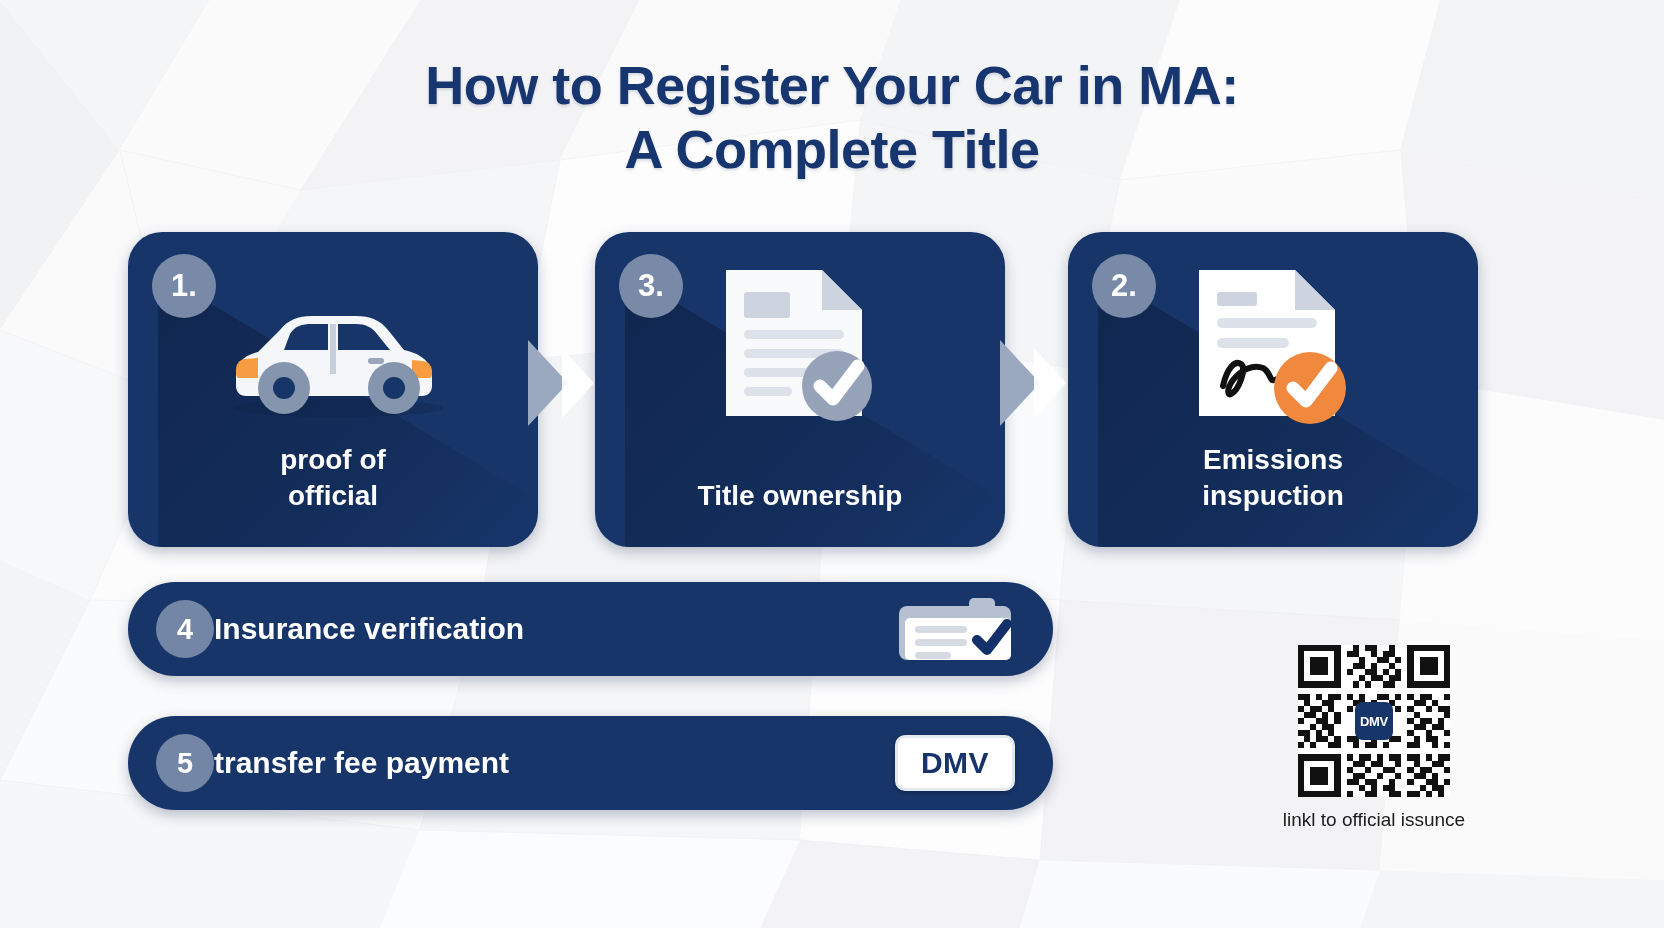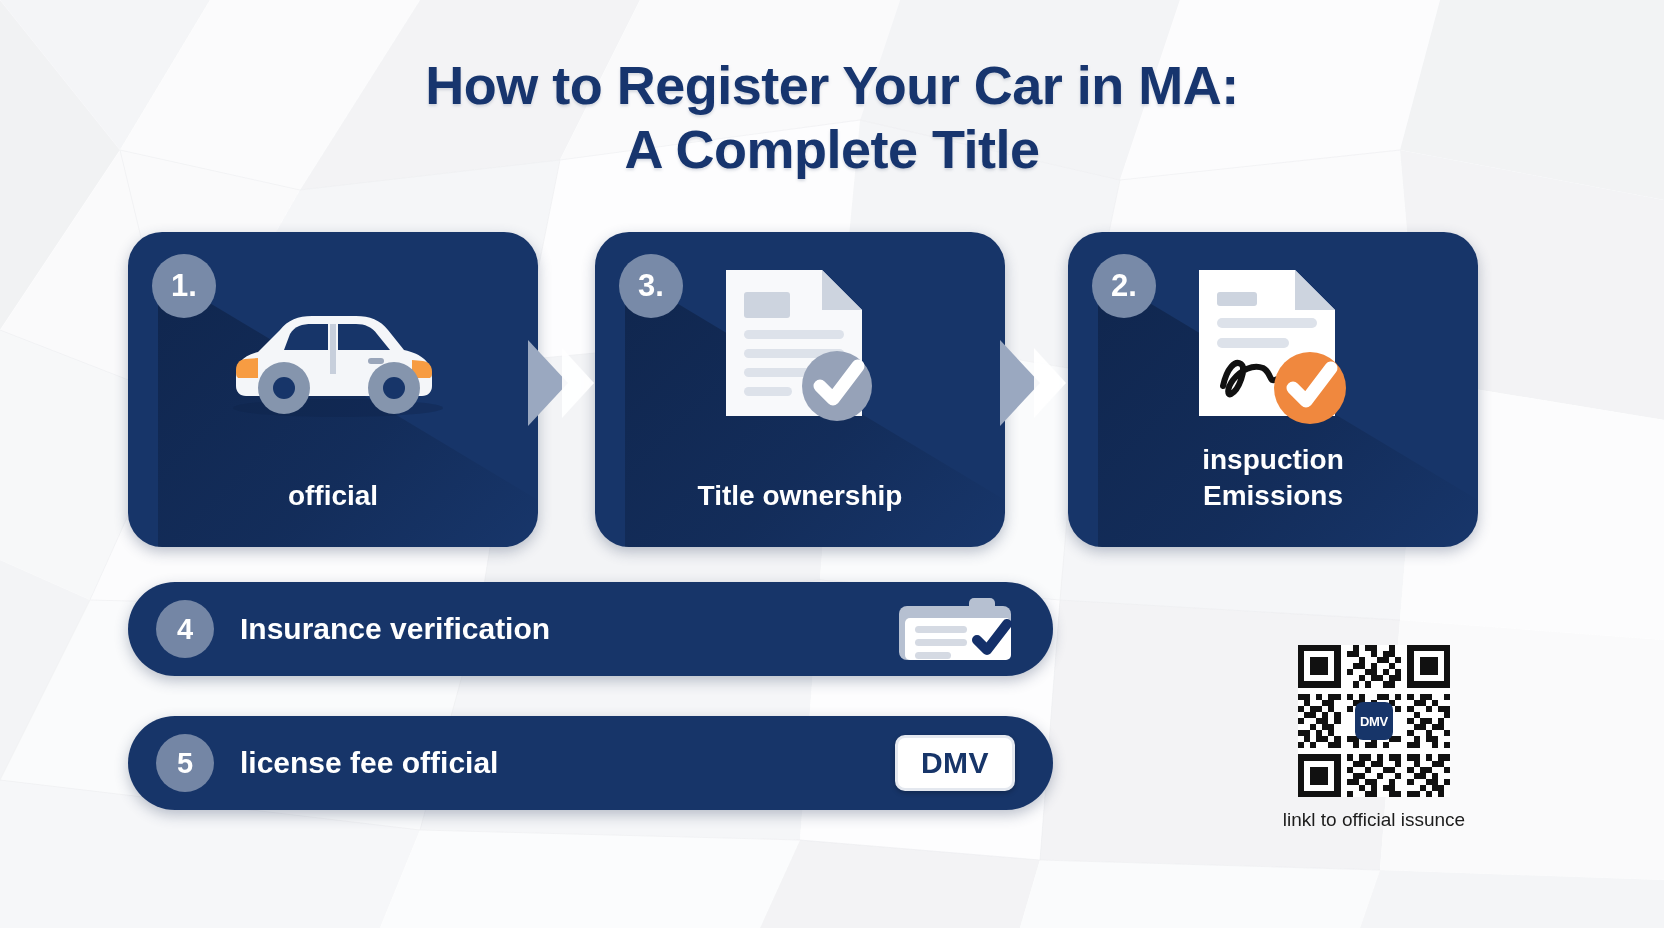--- a/index.html
+++ b/index.html
@@ -126,21 +126,20 @@
     width: 58px; height: 58px;
     border-radius: 50%;
     background: #7486a5;
     display: flex; align-items: center; justify-content: center;
     color: #ffffff;
     font-size: 29px;
     font-weight: 700;
     flex: 0 0 auto;
   }
   .bar-label {
-    margin-left: 26px;
     color: #ffffff;
     font-size: 30px;
     font-weight: 700;
     flex: 1 1 auto;
   }
   .bar-icon {
     margin-right: 38px;
     flex: 0 0 auto;
     display: flex; align-items: center; justify-content: center;
   }
@@ -274,20 +273,21 @@
           <rect x="150" y="72" width="16" height="6" rx="3" fill="#9aa6ba"></rect>
           <path d="M18,84 C18,78 21,74 27,73 L40,72 L40,92 L20,92 C18,90 18,88 18,84 Z" fill="#f79c42"></path>
           <path d="M214,86 C214,80 211,76 205,75 L194,74 L194,92 L212,92 C214,90 214,89 214,86 Z" fill="#f79c42"></path>
           <circle cx="66" cy="102" r="26" fill="#8595ad"></circle>
           <circle cx="66" cy="102" r="11" fill="#173569"></circle>
           <circle cx="176" cy="102" r="26" fill="#8595ad"></circle>
           <circle cx="176" cy="102" r="11" fill="#173569"></circle>
         </svg>
       </div>
       <div class="card-label">
+        <div>proof of</div>
         <div>official</div>
       </div>
     </div>
 
     <div class="card c2">
       <div class="card-shadow"></div>
       <div class="step-badge">3.</div>
       <div class="card-icon">
         <svg width="180" height="165" viewBox="0 0 180 165">
           <path d="M16,6 L112,6 L152,46 L152,152 L16,152 Z" fill="#f8f9fb"></path>
@@ -315,22 +315,22 @@
           <path d="M112,6 L152,46 L112,46 Z" fill="#cdd4df"></path>
           <rect x="34" y="28" width="40" height="14" rx="3" fill="#cdd4df"></rect>
           <rect x="34" y="54" width="100" height="10" rx="5" fill="#dde2ea"></rect>
           <rect x="34" y="74" width="72" height="10" rx="5" fill="#dde2ea"></rect>
           <path d="M40,122 C44,104 52,96 58,100 C64,104 56,126 48,130 C44,132 44,124 50,116 C58,106 70,100 80,104 C88,108 86,118 92,116 C100,113 112,106 126,102" stroke="#111111" stroke-width="6" fill="none" stroke-linecap="round"></path>
           <circle cx="127" cy="124" r="36" fill="#f0883e"></circle>
           <path d="M110,124 L123,137 L148,104" stroke="#ffffff" stroke-width="13" fill="none" stroke-linecap="round" stroke-linejoin="round"></path>
         </svg>
       </div>
       <div class="card-label">
+        <div>Emissions</div>
         <div>inspuction</div>
-        <div>Emissions</div>
       </div>
     </div>
   </div>
 
   <div class="bar b4">
     <div class="bar-badge">4</div>
     <div class="bar-label">Insurance verification</div>
     <div class="bar-icon">
       <svg width="120" height="62" viewBox="0 0 120 62">
         <rect x="4" y="8" width="112" height="54" rx="8" fill="#b6c0d1"></rect>
@@ -339,21 +339,21 @@
         <rect x="20" y="28" width="52" height="7" rx="3.5" fill="#d5dae3"></rect>
         <rect x="20" y="41" width="52" height="7" rx="3.5" fill="#d5dae3"></rect>
         <rect x="20" y="54" width="36" height="7" rx="3.5" fill="#d5dae3"></rect>
         <path d="M82,42 L92,52 L112,26" stroke="#14306a" stroke-width="10" fill="none" stroke-linecap="round" stroke-linejoin="round"></path>
       </svg>
     </div>
   </div>
 
   <div class="bar b5">
     <div class="bar-badge">5</div>
-    <div class="bar-label">license fee official</div>
+    <div class="bar-label">transfer fee payment</div>
     <div class="bar-icon">
       <div class="dmv-plate">DMV</div>
     </div>
   </div>
 
   <div class="qr-block">
     <div class="qr-wrap">
       <svg width="152" height="152" viewBox="0 0 25 25" shape-rendering="crispEdges">
         <rect width="25" height="25" fill="#ffffff"></rect>
         <g fill="#111111">

